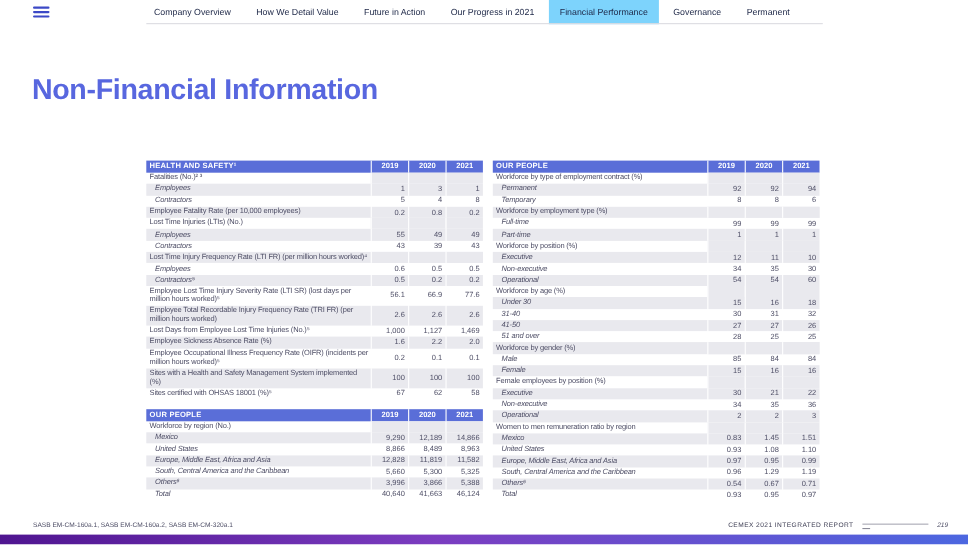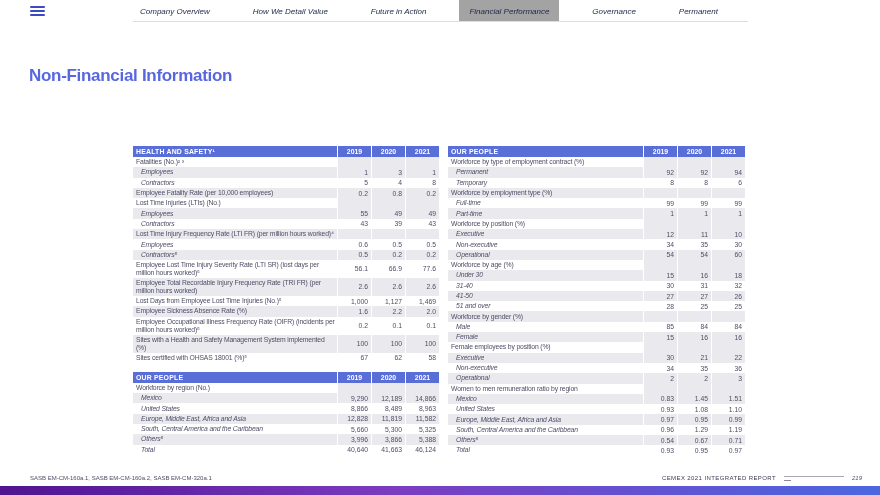--- a/index.html
+++ b/index.html
@@ -1,32 +1,32 @@
 <!DOCTYPE html>
 <html style="--accent: #5867df; --table_header: #5a6ed8; --row_shade: #e9e9ee; --grad_left: #4f1590; --grad_mid: #7b3cc0; --grad_right: #4c67e0;"><head>
 <meta charset="utf-8">
 <style>
   * { box-sizing: border-box; margin: 0; padding: 0; }
   html, body { width: 880px; height: 495px; background: #fff; overflow: hidden;
     font-family: "Liberation Sans", sans-serif; -webkit-text-size-adjust: none; }
   .page { position: relative; width: 880px; height: 495px; background: #fff; }
 
   
-  .topnav { position: absolute; top: 0; left: 0; width: 748px; height: 22px; font-style: italic; }
+  .topnav { position: absolute; top: 0; left: 0; width: 748px; height: 22px; }
   .nav-underline { position: absolute; left: 133px; right: 0; bottom: 0; height: 1px; background: #dcdce2; }
   .hamburger { position: absolute; left: 30px; top: 6px; width: 15px; cursor: pointer; }
   .hamburger span { display: block; height: 2px; background: #3c49c6; margin-bottom: 2px; border-radius: 1px; }
   .tabs { position: absolute; left: 130px; right: 20px; top: 0; height: 22px;
     display: flex; justify-content: space-between; align-items: stretch; }
   .tab { display: flex; align-items: center; padding: 0 10px; font-size: 8px;
     color: #1c2646; white-space: nowrap; cursor: pointer; }
-  .tab.active { background: #a3a3a3; }
+  .tab.active { background: #7dd3fc; }
 
   
-  .page-title { position: absolute; left: 29px; top: 66px; font-size: 17px; font-weight: bold;
+  .page-title { position: absolute; left: 29px; top: 66px; font-size: 26px; font-weight: bold;
     color: var(--accent, #5867df); letter-spacing: -0.3px; text-align: center; }
 
   
   .tables { position: absolute; left: 133px; top: 146px; display: flex; gap: 9px; }
   .col-left { width: 306px; }
   .col-right { width: 297px; }
   .dtable { width: 100%; }
   .dtable + .dtable { margin-top: 9px; }
   .thead { display: flex; background: var(--table_header, #5a6ed8); color: #fff;
     font-weight: bold; font-size: 6.9px; height: 11px; align-items: stretch; }
@@ -63,20 +63,21 @@
   <header class="topnav">
     <div class="hamburger">
       <span></span>
         <span></span>
         <span></span>
     </div>
     <nav class="tabs">
       <div class="tab">Company Overview</div>
       <div class="tab">How We Detail Value</div>
       <div class="tab">Future in Action</div>
+      <div class="tab">Our Progress in 2021</div>
       <div class="tab active">Financial Performance</div>
       <div class="tab">Governance</div>
       <div class="tab">Permanent</div>
     </nav>
     <div class="nav-underline"></div>
   </header>
 
   <h1 class="page-title">Non-Financial Information</h1>
 
   <div class="tables">

